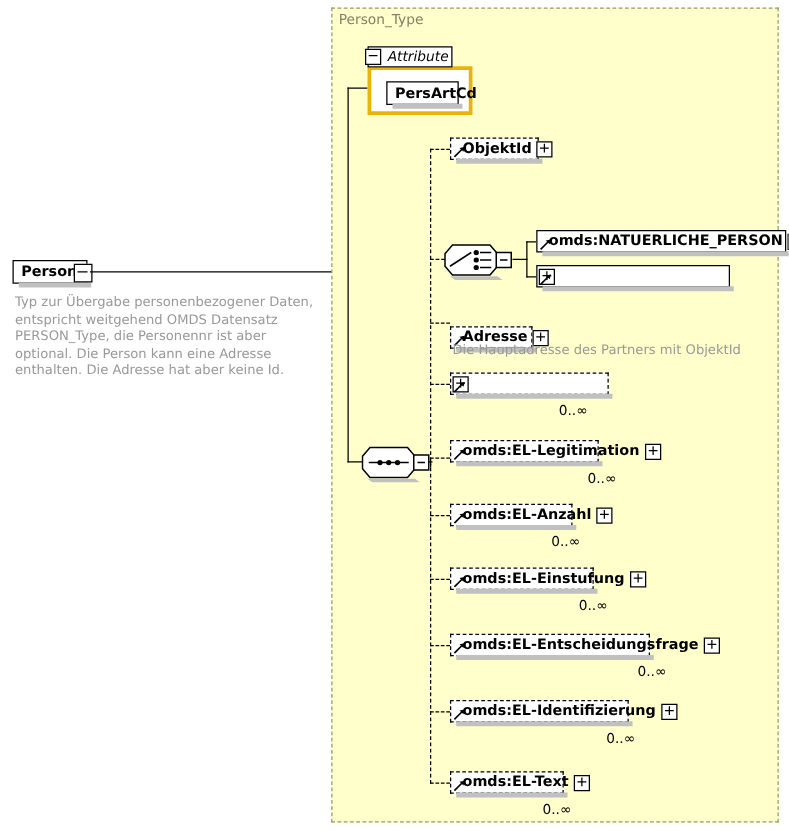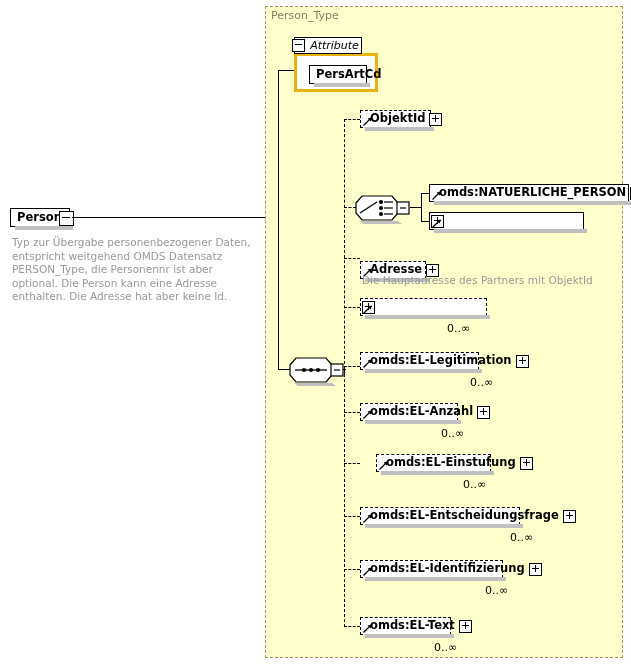--- a/index.html
+++ b/index.html
@@ -263,21 +263,21 @@
     <span class="toggler plus"></span>
     <svg class="optarrow" viewBox="0 0 9 9">
       <line x1="0.5" y1="8.5" x2="7" y2="2" stroke="#000" stroke-width="1.3"></line>
       <polygon points="8.8,0.6 4.6,1.4 7.8,4.4" fill="#000"></polygon>
     </svg>
     <span class="shadow"></span>
   </div>
   <div class="card" style="left:441px;top:427px;">0..∞</div>
 
   <div class="hdash" style="position:absolute;left:344px;top:463px;width:16px;"></div>
-  <div class="nodebox dashbox stacked" style="left:376px;top:454px;width:115px;height:18px;align-items:center;">
+  <div class="nodebox dashbox stacked" style="left:360px;top:454px;width:115px;height:18px;align-items:center;">
     <span class="nname">omds:EL-Einstufung</span>
     <span class="toggler plus"></span>
     <svg class="optarrow" viewBox="0 0 9 9">
       <line x1="0.5" y1="8.5" x2="7" y2="2" stroke="#000" stroke-width="1.3"></line>
       <polygon points="8.8,0.6 4.6,1.4 7.8,4.4" fill="#000"></polygon>
     </svg>
     <span class="shadow"></span>
   </div>
   <div class="card" style="left:463px;top:478px;">0..∞</div>
 

